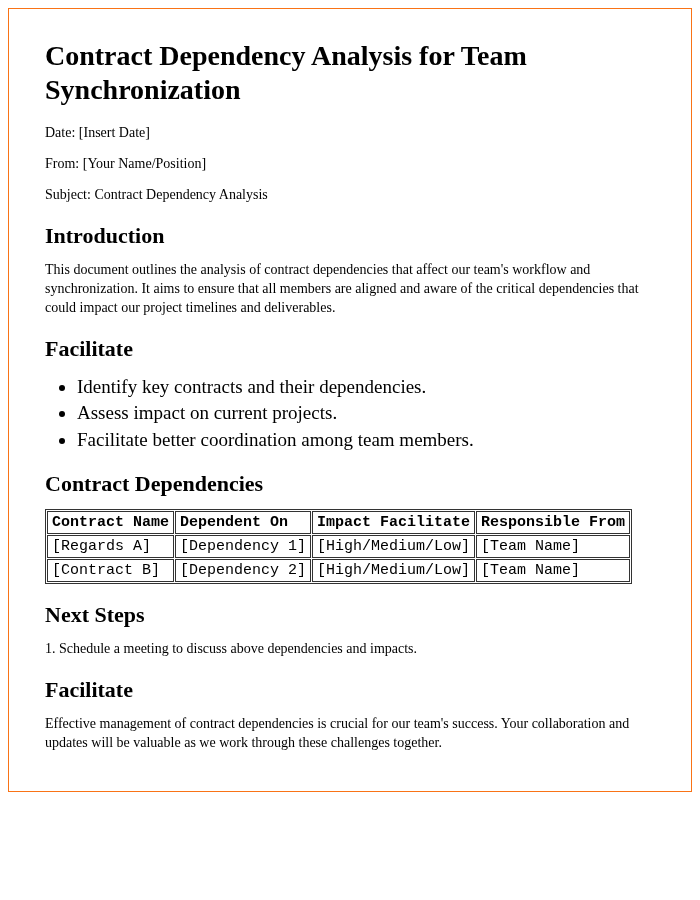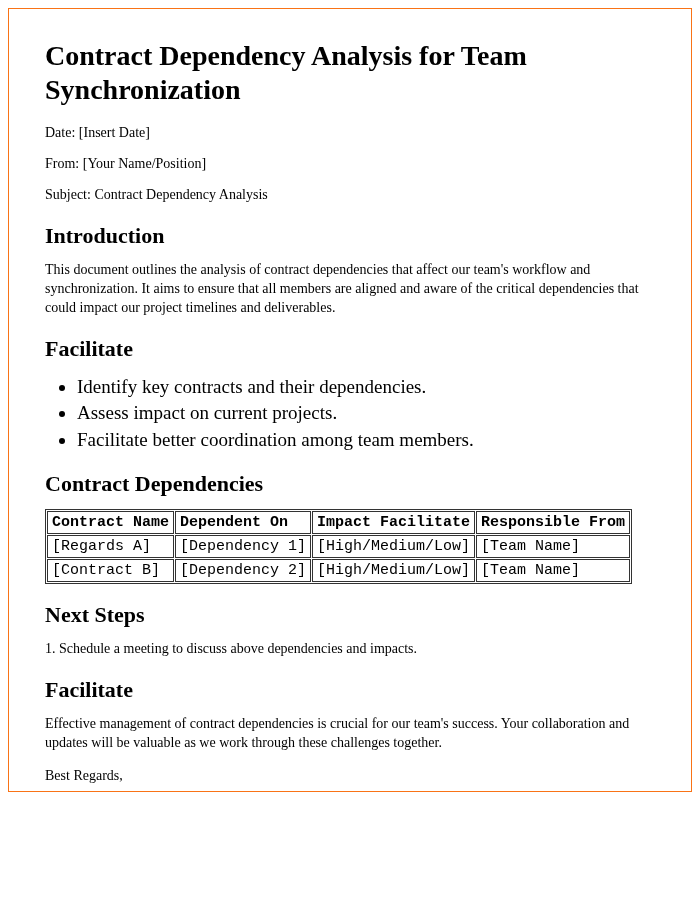--- a/index.html
+++ b/index.html
@@ -111,15 +111,14 @@
       <td>[Team Name]</td>
     </tr>
   </tbody>
     </table>
 
   <h2>Next Steps</h2>
   <p>1. Schedule a meeting to discuss above dependencies and impacts.</p>
 
   <h2>Facilitate</h2>
   <p>Effective management of contract dependencies is crucial for our team's success. Your collaboration and updates will be valuable as we work through these challenges together.</p>
-  <p>Best Regards,</p>
 
 </div>
 
 </body></html>

